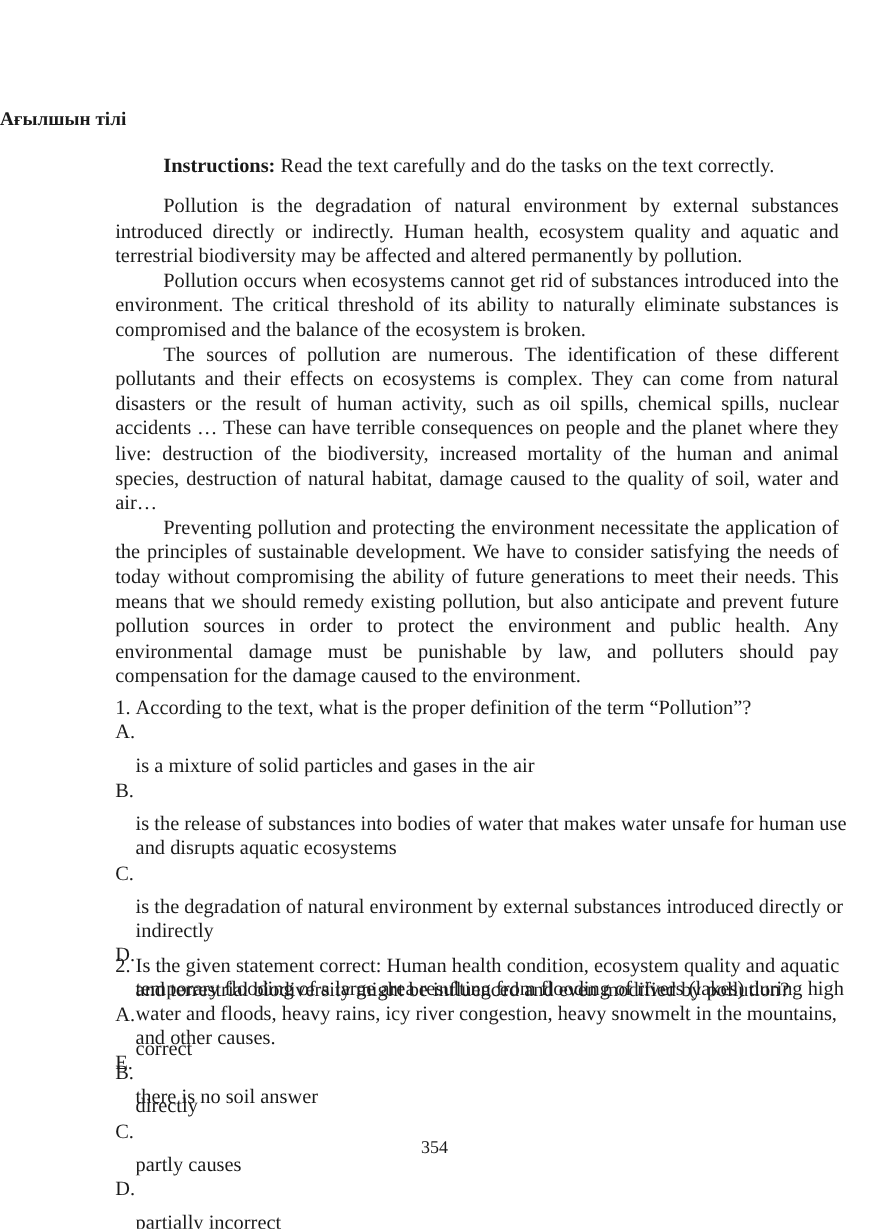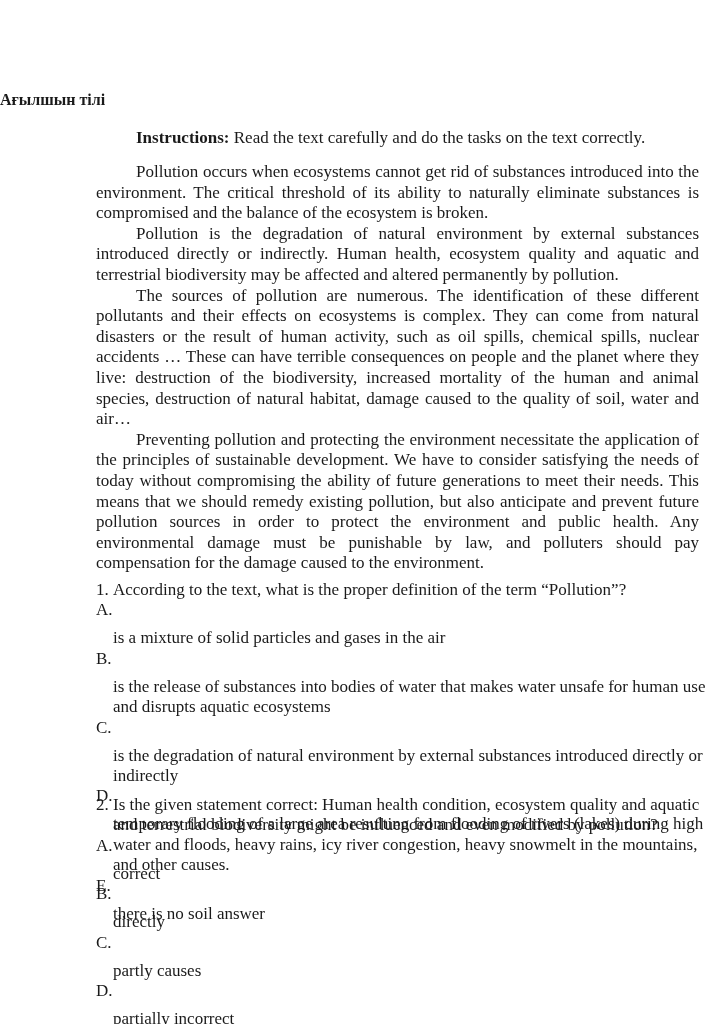--- a/index.html
+++ b/index.html
@@ -25,22 +25,22 @@
   </style>
 </head>
 <body>
 
 <div class="page">
   <div class="title">Ағылшын тілі</div>
 
   <div class="instr"><b>Instructions:</b><span> Read the text carefully and do the tasks on the text correctly.</span></div>
 
   <div class="passage p1">
+    <p>Pollution is the degradation of natural environment by external substances introduced directly or indirectly. Human health, ecosystem quality and aquatic and terrestrial biodiversity may be affected and altered permanently by pollution.</p>
     <p>Pollution occurs when ecosystems cannot get rid of substances introduced into the environment. The critical threshold of its ability to naturally eliminate substances is compromised and the balance of the ecosystem is broken.</p>
-    <p>Pollution is the degradation of natural environment by external substances introduced directly or indirectly. Human health, ecosystem quality and aquatic and terrestrial biodiversity may be affected and altered permanently by pollution.</p>
     <p>The sources of pollution are numerous. The identification of these different pollutants and their effects on ecosystems is complex. They can come from natural disasters or the result of human activity, such as oil spills, chemical spills, nuclear accidents … These can have terrible consequences on people and the planet where they live: destruction of the biodiversity, increased mortality of the human and animal species, destruction of natural habitat, damage caused to the quality of soil, water and air…</p>
     <p>Preventing pollution and protecting the environment necessitate the application of the principles of sustainable development. We have to consider satisfying the needs of today without compromising the ability of future generations to meet their needs. This means that we should remedy existing pollution, but also anticipate and prevent future pollution sources in order to protect the environment and public health. Any environmental damage must be punishable by law, and polluters should pay compensation for the damage caused to the environment.</p>
   </div>
 
   <div class="questions q1">
     <div class="qstem">
       <span class="num">1.</span>
       <span>According to the text, what is the proper definition of the term “Pollution”?</span>
     </div>
     <div class="opt">
@@ -81,13 +81,14 @@
     <div class="opt">
         <span class="lbl">C.</span>
         <span class="txt">partly causes</span>
       </div>
     <div class="opt">
         <span class="lbl">D.</span>
         <span class="txt">partially incorrect</span>
       </div>
   </div>
 
+  <div class="pagenum">354</div>
 </div>
 
 </body></html>

